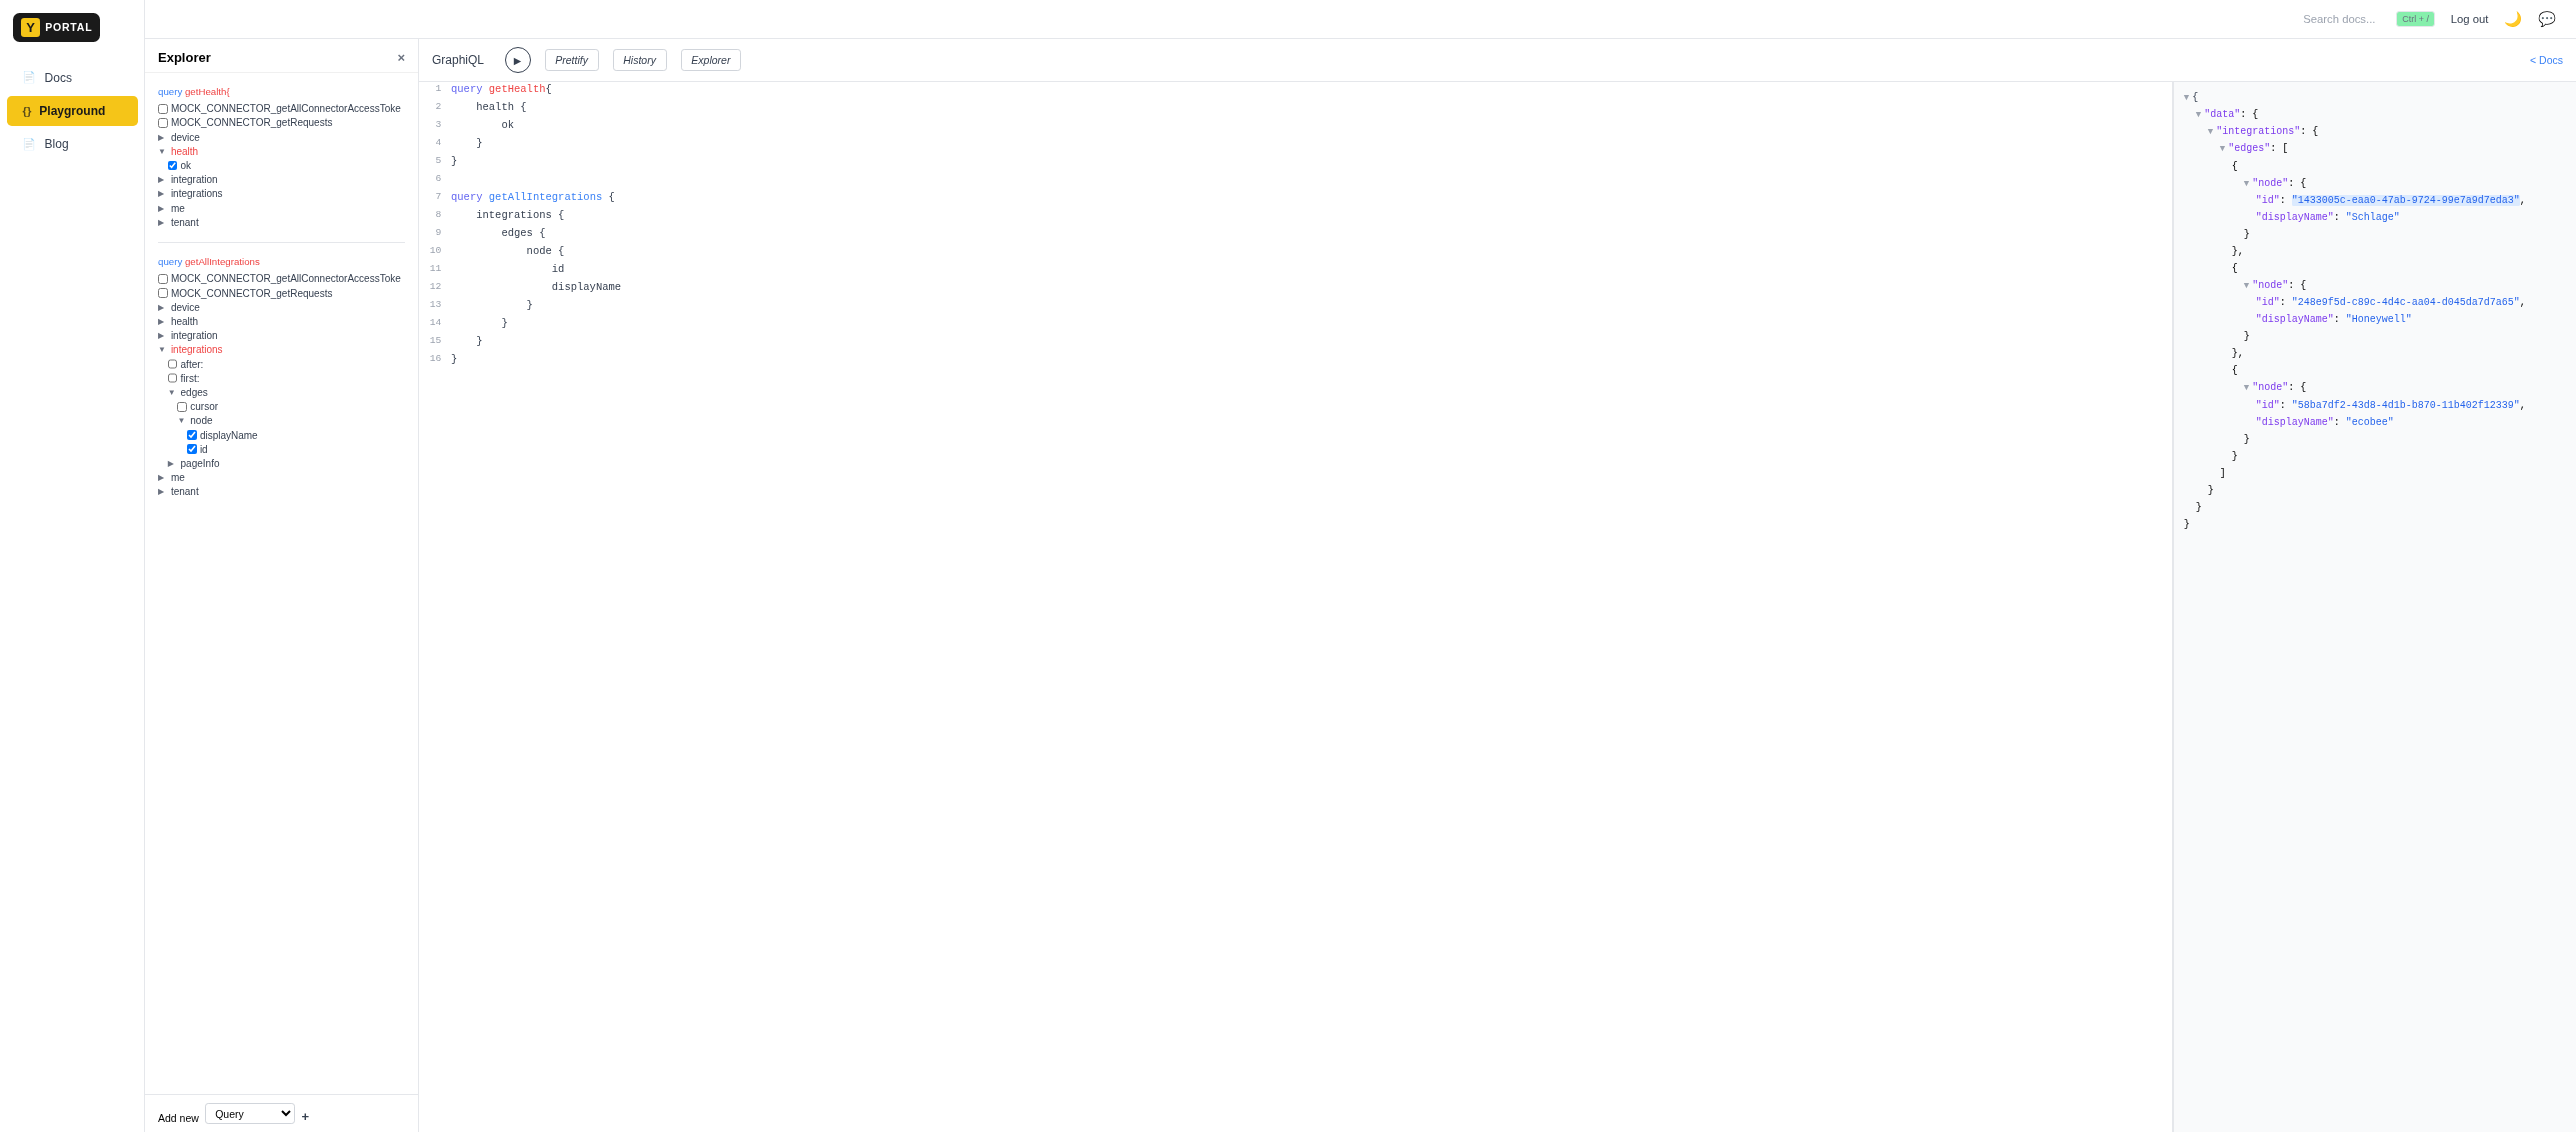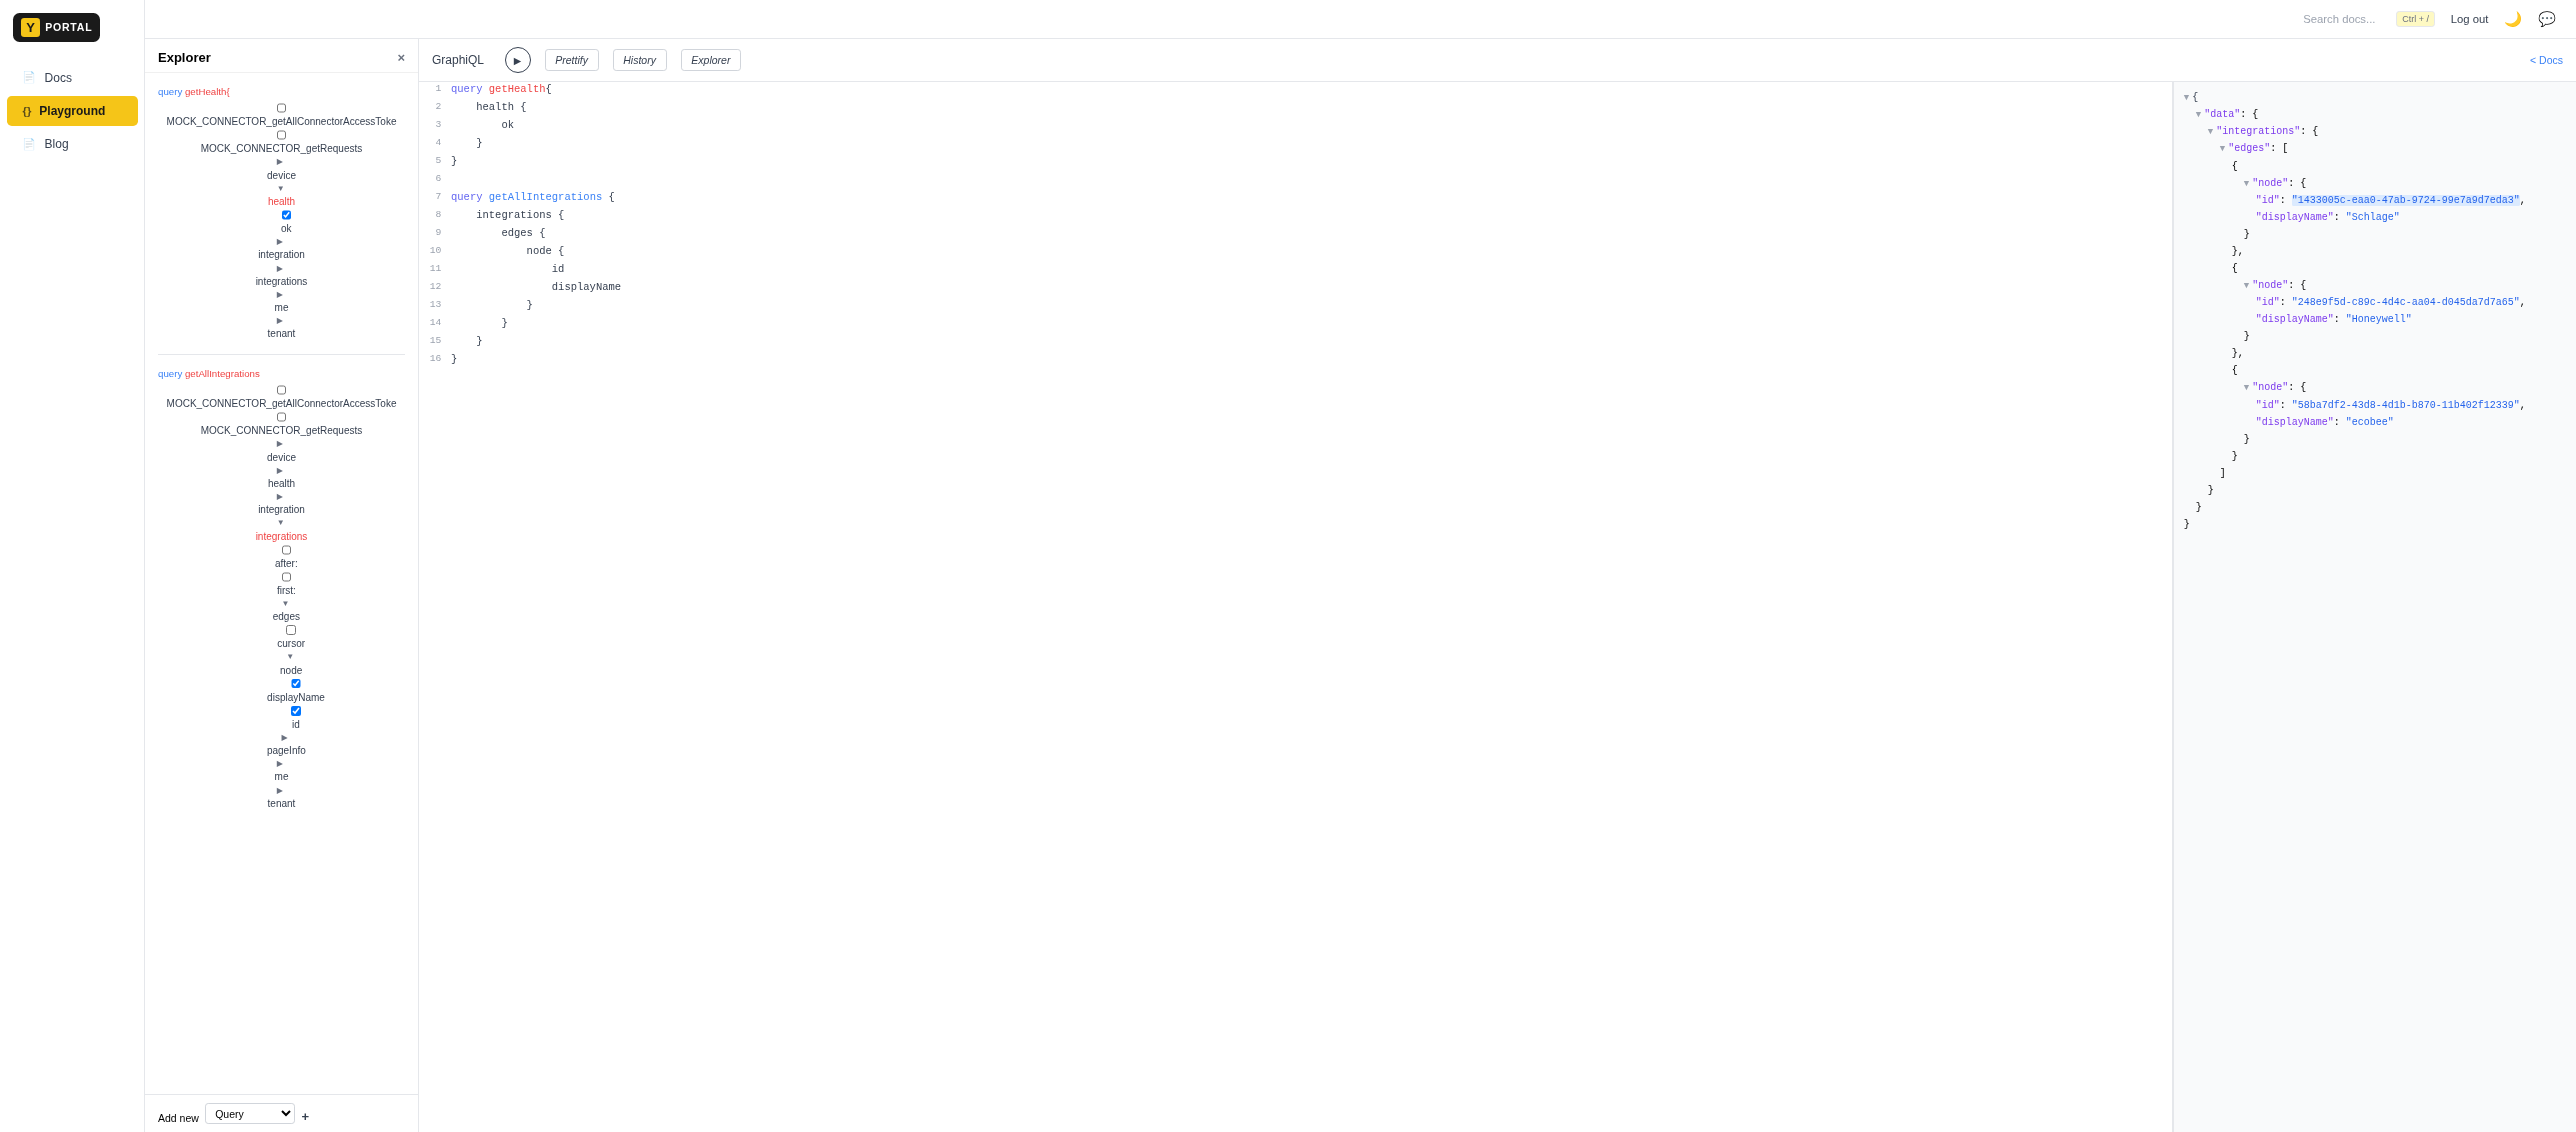--- a/index.html
+++ b/index.html
@@ -85,21 +85,21 @@
       background: #fff;
     }
     #search-area {
       display: flex;
       align-items: center;
       gap: 21px;
       color: #9ca3af;
       font-size: 11.3px;
     }
     #search-shortcut {
-      background: #fef9c3;
+      background: #86efac;
       border: 0.8px solid #e5e7eb;
       border-radius: 3.2px;
       padding: 1.6px 4.8px;
       font-size: 9px;
       color: #6b7280;
     }
     #logout-btn {
       color: #374151;
       font-size: 11.3px;
       cursor: pointer;
@@ -148,21 +148,20 @@
     }
     .query-name-blue { color: #3b82f6; }
     .query-name-red { color: #ef4444; font-weight: 500; }
     .explorer-item {
       display: flex;
       align-items: center;
       gap: 3.2px;
       padding: 1.6px 0;
       color: #374151;
       font-size: 10px;
-      flex-direction: column;
     }
     .explorer-item input[type="checkbox"] {
       width: 9.7px;
       height: 9.7px;
       margin: 0;
     }
     .explorer-item .arrow {
       font-size: 8px;
       color: #6b7280;
       cursor: pointer;

